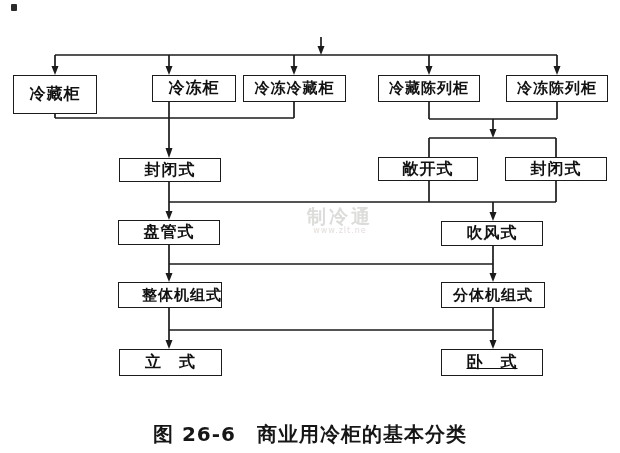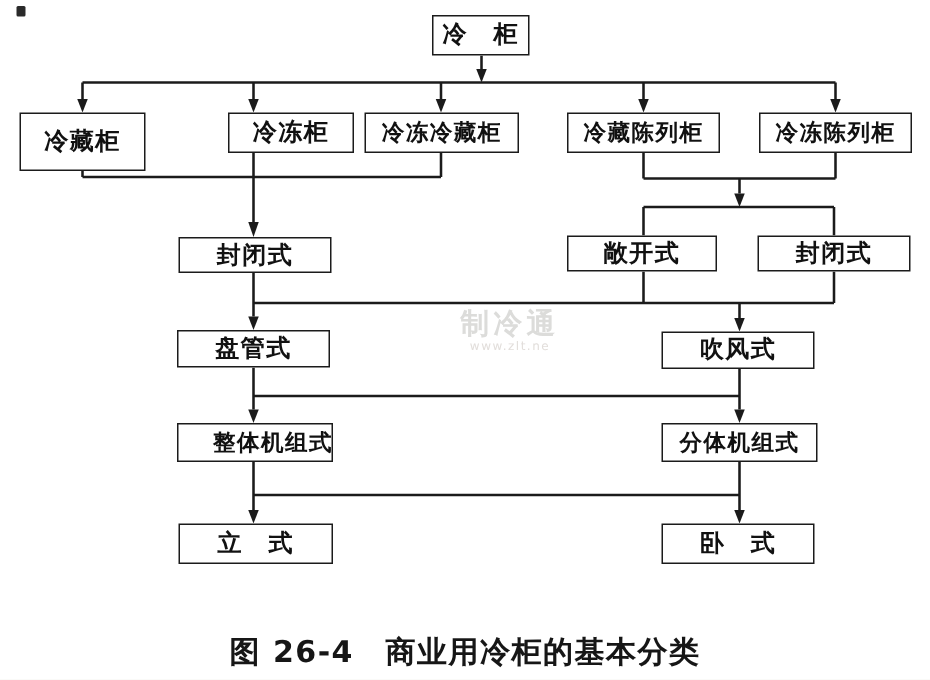--- a/index.html
+++ b/index.html
@@ -29,21 +29,21 @@
   .n-c4   {left:378px;top:75px; width:102px;height:27px;font-size:15px;}
   .n-c5   {left:506px;top:75px; width:102px;height:27px;font-size:15px;}
   .n-fbl  {left:119px;top:158px;width:102px;height:24px;}
   .n-ck   {left:378px;top:157px;width:100px;height:24px;}
   .n-fbr  {left:505px;top:157px;width:102px;height:24px;}
   .n-pg   {left:118px;top:220px;width:102px;height:25px;}
   .n-cf   {left:441px;top:221px;width:102px;height:25px;}
   .n-zt   {left:118px;top:282px;width:104px;height:26px;font-size:15px;padding-left:24px;}
   .n-ft   {left:441px;top:282px;width:104px;height:26px;font-size:15px;}
   .n-li   {left:119px;top:349px;width:103px;height:27px;}
-  .n-wo   {left:441px;top:349px;width:102px;height:27px;}
+  .n-wo   {left:441px;top:349px;width:102px;height:27px;text-decoration:underline;}
   .caption{
     position:absolute;left:0;top:421px;width:620px;
     text-align:center;
     font-size:20px;font-weight:bold;color:#161616;
     letter-spacing:1px;
   }
   .watermark{
     position:absolute;left:300px;top:206px;width:80px;
     text-align:center;line-height:1.1;
     pointer-events:none;
@@ -130,36 +130,35 @@
     </g>
   </svg>
 
   <div class="artifact"></div>
 
   <div class="watermark">
     <div class="wm-logo">制冷通</div>
     <div class="wm-url">www.zlt.ne</div>
   </div>
 
-  <div class="node n-root">冷　柜</div>
 
   <div class="node n-c1">冷藏柜</div>
   <div class="node n-c2">冷冻柜</div>
   <div class="node n-c3">冷冻冷藏柜</div>
   <div class="node n-c4">冷藏陈列柜</div>
   <div class="node n-c5">冷冻陈列柜</div>
 
   <div class="node n-fbl">封闭式</div>
   <div class="node n-ck">敞开式</div>
   <div class="node n-fbr">封闭式</div>
 
   <div class="node n-pg">盘管式</div>
   <div class="node n-cf">吹风式</div>
 
   <div class="node n-zt">整体机组式</div>
   <div class="node n-ft">分体机组式</div>
 
   <div class="node n-li">立　式</div>
   <div class="node n-wo">卧　式</div>
 
-  <div class="caption">图 26-4　商业用冷柜的基本分类</div>
+  <div class="caption">图 26-6　商业用冷柜的基本分类</div>
 
 </div>
 
 </body></html>

